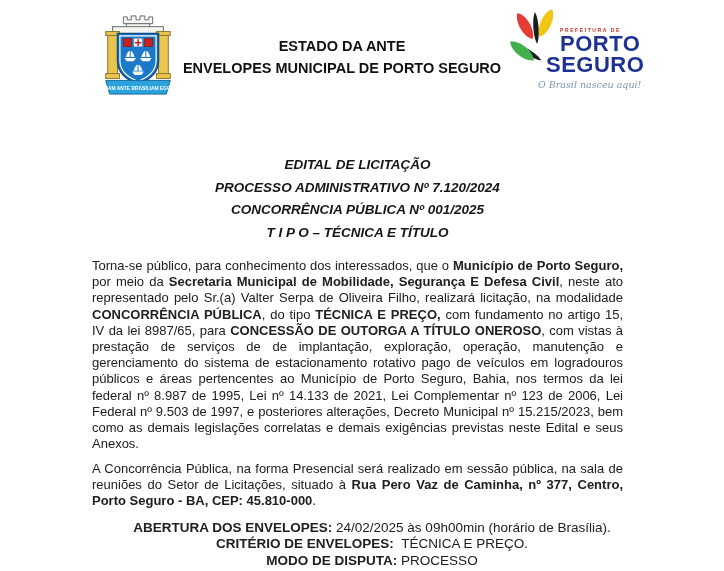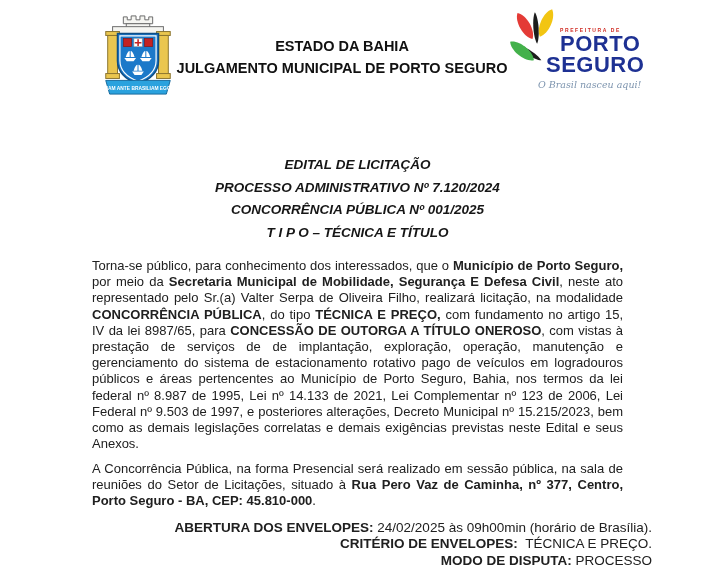--- a/index.html
+++ b/index.html
@@ -59,21 +59,21 @@
 
   
   .para {
     position: absolute; left: 92px; width: 531px;
     font-size: 13px; line-height: 16.2px;
     text-align: justify; color: #202020;
   }
   .p1 { top: 258px; }
   .p2 { top: 461px; }
   .details { position: absolute; left: 92px; top: 520px; width: 560px;
-    font-size: 13.5px; line-height: 16.4px; color: #202020; text-align: right; }
+    font-size: 13.5px; line-height: 16.4px; color: #202020; text-align: center; }
   .details div { white-space: nowrap; }
 </style>
 </head>
 <body>
 
 <div class="page">
 
   <svg class="crest" viewBox="0 0 78 88" xmlns="http://www.w3.org/2000/svg">
 
     <g fill="#f5f5f1" stroke="#6b6b6b" stroke-width="1">
@@ -115,22 +115,22 @@
         <path d="M-4.5,0 q2,-6 4,-6 l0,6 z"></path>
         <path d="M4.5,0 q-2,-6 -4,-6 l0,6 z"></path>
       </g>
     </g>
 
     <path d="M6,70 h66 l-4,14 h-58 z" fill="#2aa2de" stroke="#17699c" stroke-width="1"></path>
     <text x="39" y="79.5" text-anchor="middle" font-size="5" font-family="Liberation Sans, sans-serif" font-weight="bold" fill="#ffffff">JAM ANTE BRASILIAM EGO</text>
   </svg>
 
   <div class="org-header">
-    <div>ESTADO DA BAHIA</div>
-    <div>JULGAMENTO MUNICIPAL DE PORTO SEGURO</div>
+    <div>ESTADO DA ANTE</div>
+    <div>ENVELOPES MUNICIPAL DE PORTO SEGURO</div>
   </div>
 
   <div class="logo">
     <svg class="logo-leaves" viewBox="0 0 56 64" xmlns="http://www.w3.org/2000/svg">
       <g>
         <path d="M0,-15 C7,-9 7,9 0,15 C-7,9 -7,-9 0,-15" transform="translate(26,20) rotate(-4) scale(0.5,1.05)" fill="#1c1c1c"></path>
         <path d="M0,-15 C7,-9 7,9 0,15 C-7,9 -7,-9 0,-15" transform="translate(15,18) rotate(-30)" fill="#e43b36"></path>
         <path d="M0,-15 C7,-9 7,9 0,15 C-7,9 -7,-9 0,-15" transform="translate(36,15) rotate(24)" fill="#f2c512"></path>
         <path d="M0,-15 C7,-9 7,9 0,15 C-7,9 -7,-9 0,-15" transform="translate(18,44) rotate(-58) scale(0.5,1.05)" fill="#1c1c1c"></path>
         <path d="M0,-15 C7,-9 7,9 0,15 C-7,9 -7,-9 0,-15" transform="translate(12,43) rotate(-52)" fill="#43b14b"></path>

